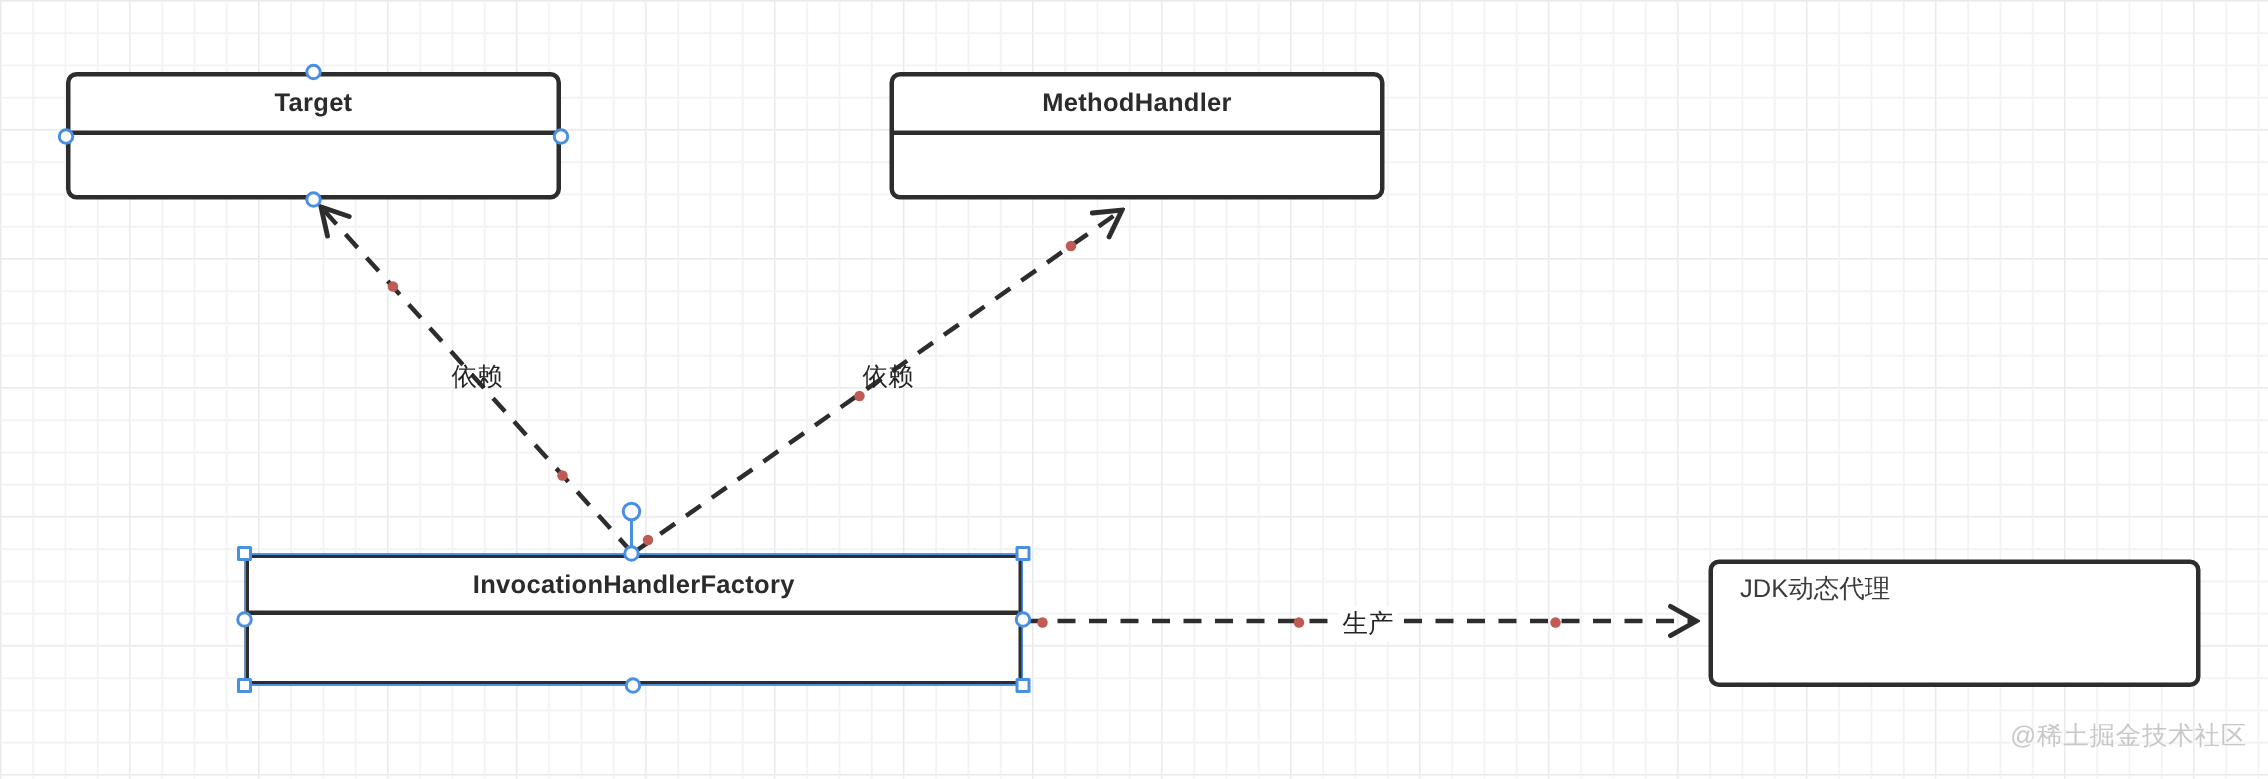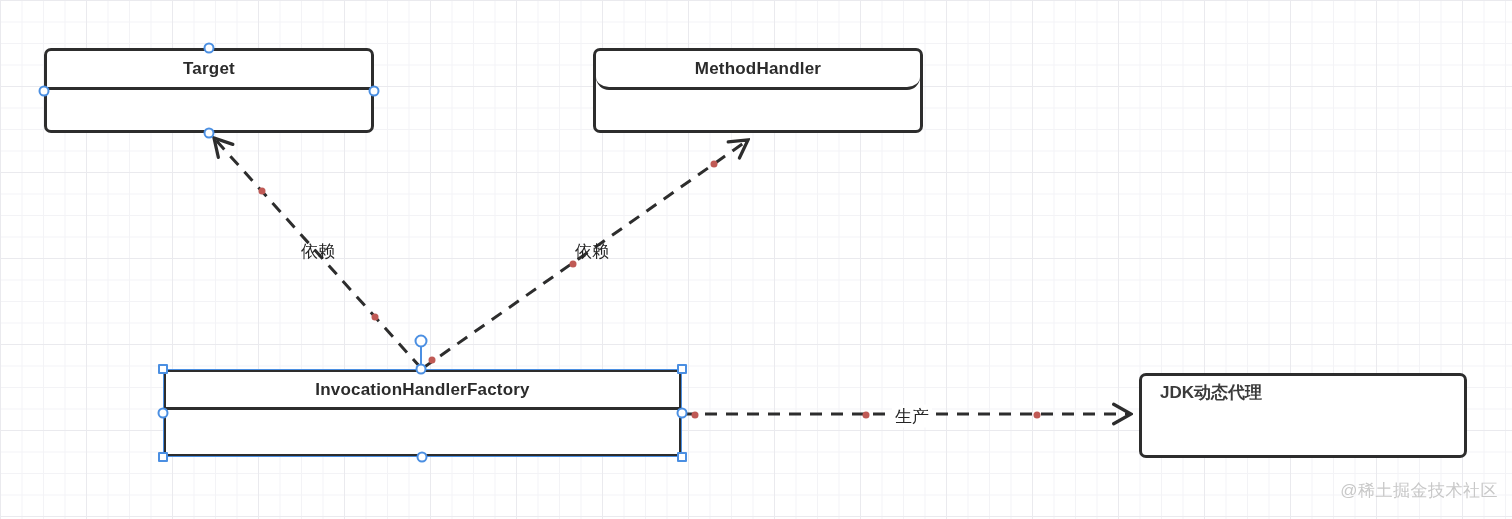--- a/index.html
+++ b/index.html
@@ -101,30 +101,30 @@
     <circle class="waypoint" cx="866" cy="415" r="3.5"></circle>
     <circle class="waypoint" cx="1037" cy="415" r="3.5"></circle>
   </svg>
 
   <div class="uml-box" style="left:44px;top:48px;width:330px;height:85px;">
     <div class="uml-title" style="height:39px;">Target</div>
     <div class="uml-body"></div>
   </div>
 
   <div class="uml-box" style="left:593px;top:48px;width:330px;height:85px;">
-    <div class="uml-title" style="height:39px;border-radius:13px;">MethodHandler</div>
+    <div class="uml-title" style="height:39px;">MethodHandler</div>
     <div class="uml-body"></div>
   </div>
 
   <div class="uml-box selected" style="left:163px;top:369px;width:519px;height:88px;">
     <div class="uml-title" style="height:38px;text-align:right;">InvocationHandlerFactory</div>
   </div>
 
   <div class="uml-box" style="left:1139px;top:373px;width:328px;height:85px;">
-    <div class="uml-body" style="padding:6px 8px 0 18px;font-weight:bold;">JDK动态代理</div>
+    <div class="uml-body" style="padding:6px 8px 0 18px;">JDK动态代理</div>
   </div>
 
   <div class="edge-label" style="left:318px;top:251px;">依赖</div>
   <div class="edge-label" style="left:592px;top:251px;">依赖</div>
   <div class="edge-label on-line" style="left:912px;top:416px;">生产</div>
 
   <div class="handle h-circle" style="left:209px;top:48px;"></div>
   <div class="handle h-circle" style="left:44px;top:91px;"></div>
   <div class="handle h-circle" style="left:374px;top:91px;"></div>
   <div class="handle h-circle" style="left:209px;top:133px;"></div>

